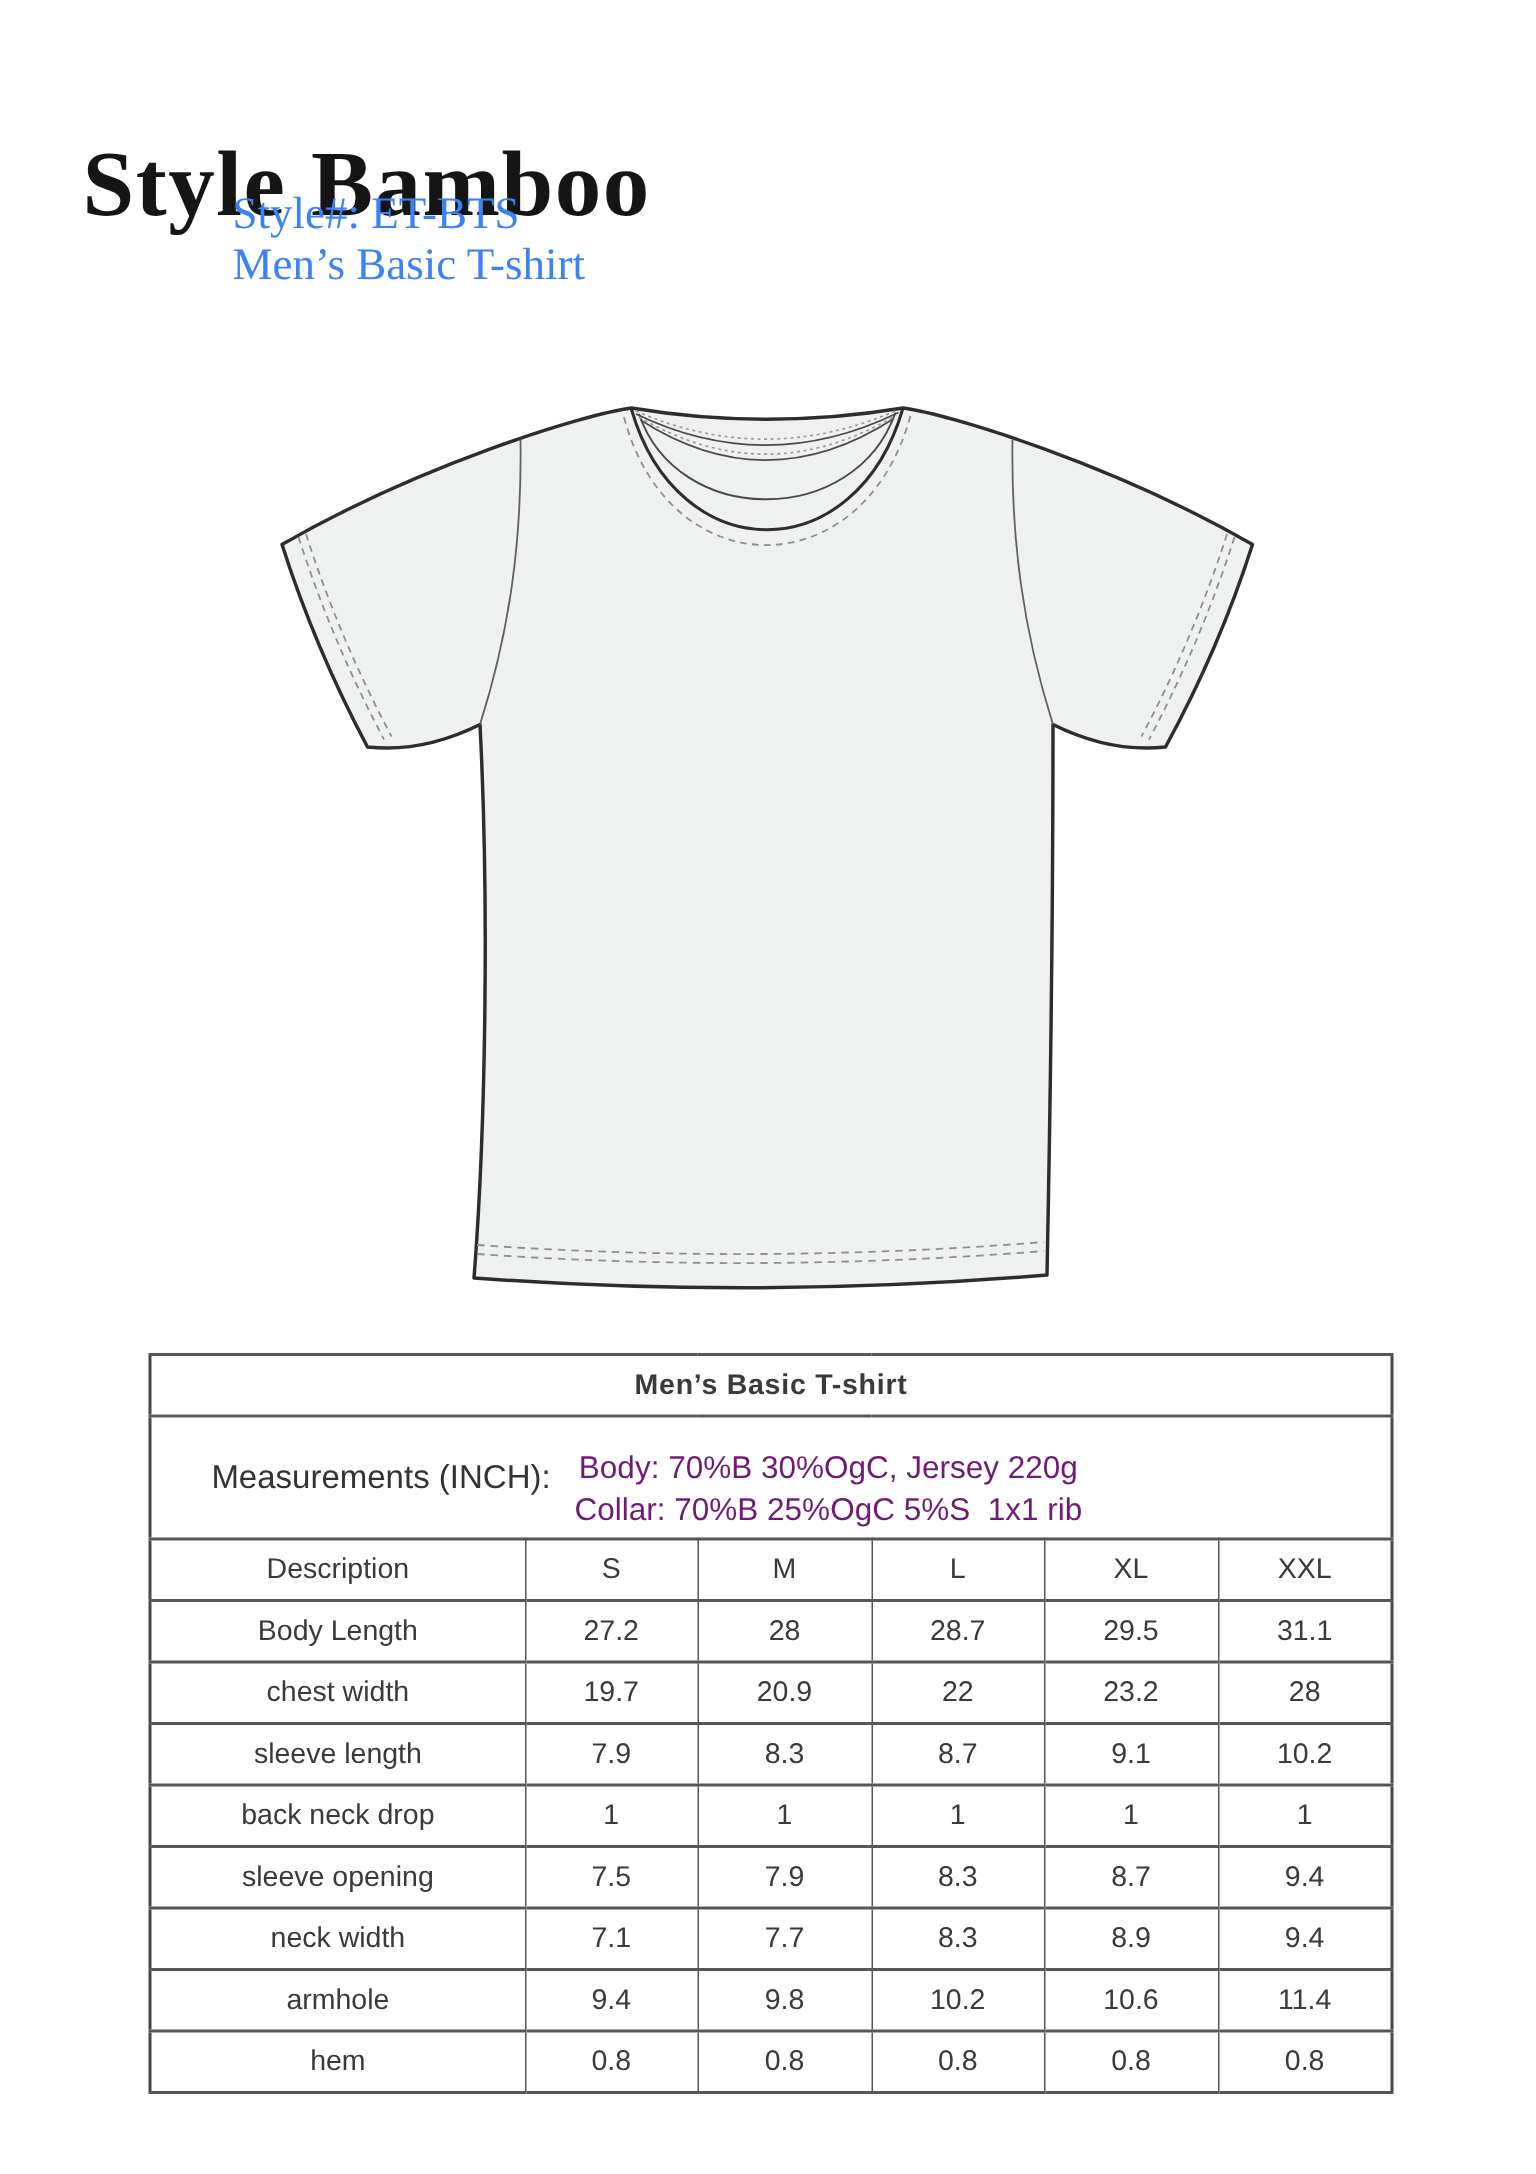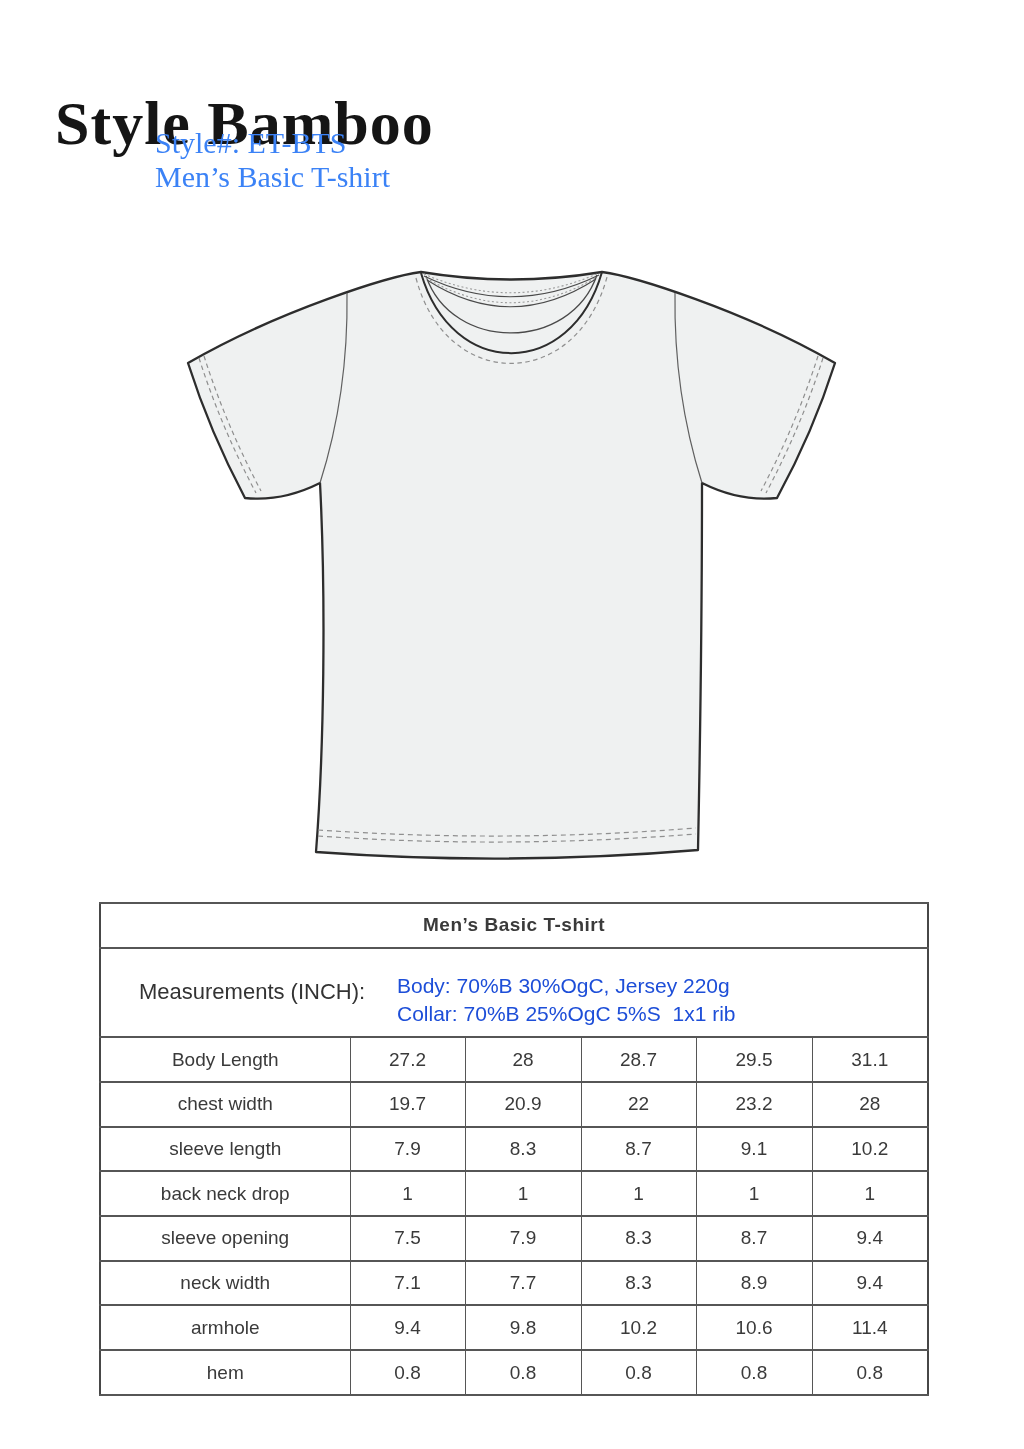--- a/index.html
+++ b/index.html
@@ -30,23 +30,23 @@
   }
   table.spec td{
     border:1px solid #565656;border-top-width:2px;border-bottom-width:2px;
     text-align:center;vertical-align:middle;padding:0;overflow:hidden;
   }
   tr.title-row td{
     height:42px;border-bottom-width:1px;
     font-size:24px;font-weight:bold;color:#2a2a2a;letter-spacing:.5px;
   }
   tr.meas-row td{height:60px;}
-  .meas-wrap{display:flex;align-items:center;text-align:left;padding-left:38px;}
+  .meas-wrap{display:flex;align-items:center;text-align:center;padding-left:24px;}
   .meas-label{font-size:22px;width:258px;flex:none;color:#333;}
-  .fabric{font-size:21px;line-height:28px;color:#1d4ed8;white-space:nowrap;margin-top:16px;}
+  .fabric{font-size:21px;line-height:28px;color:#701a75;white-space:nowrap;margin-top:16px;}
   tr.head-row td{height:33px;font-size:21px;color:#333;}
   table.spec tbody td{font-size:19px;height:35px;color:#3a3a3a;}
 </style>
 </head>
 <body>
 
 <div class="page">
 
   <h1 class="brand">Style Bamboo</h1>
 
@@ -107,20 +107,28 @@
       <td colspan="6">
         <div class="meas-wrap">
           <span class="meas-label">Measurements (INCH):</span>
           <span class="fabric">
             <span>Body: 70%B 30%OgC, Jersey 220g</span><br>
             <span>Collar: 70%B 25%OgC 5%S&nbsp; 1x1 rib</span>
           </span>
         </div>
       </td>
     </tr>
+    <tr class="head-row">
+      <td>Description</td>
+      <td>S</td>
+      <td>M</td>
+      <td>L</td>
+      <td>XL</td>
+      <td>XXL</td>
+    </tr>
     </tbody>
       <tbody>
         <tr>
           <td>Body Length</td>
           <td>27.2</td>
           <td>28</td>
           <td>28.7</td>
           <td>29.5</td>
           <td>31.1</td>
         </tr>

